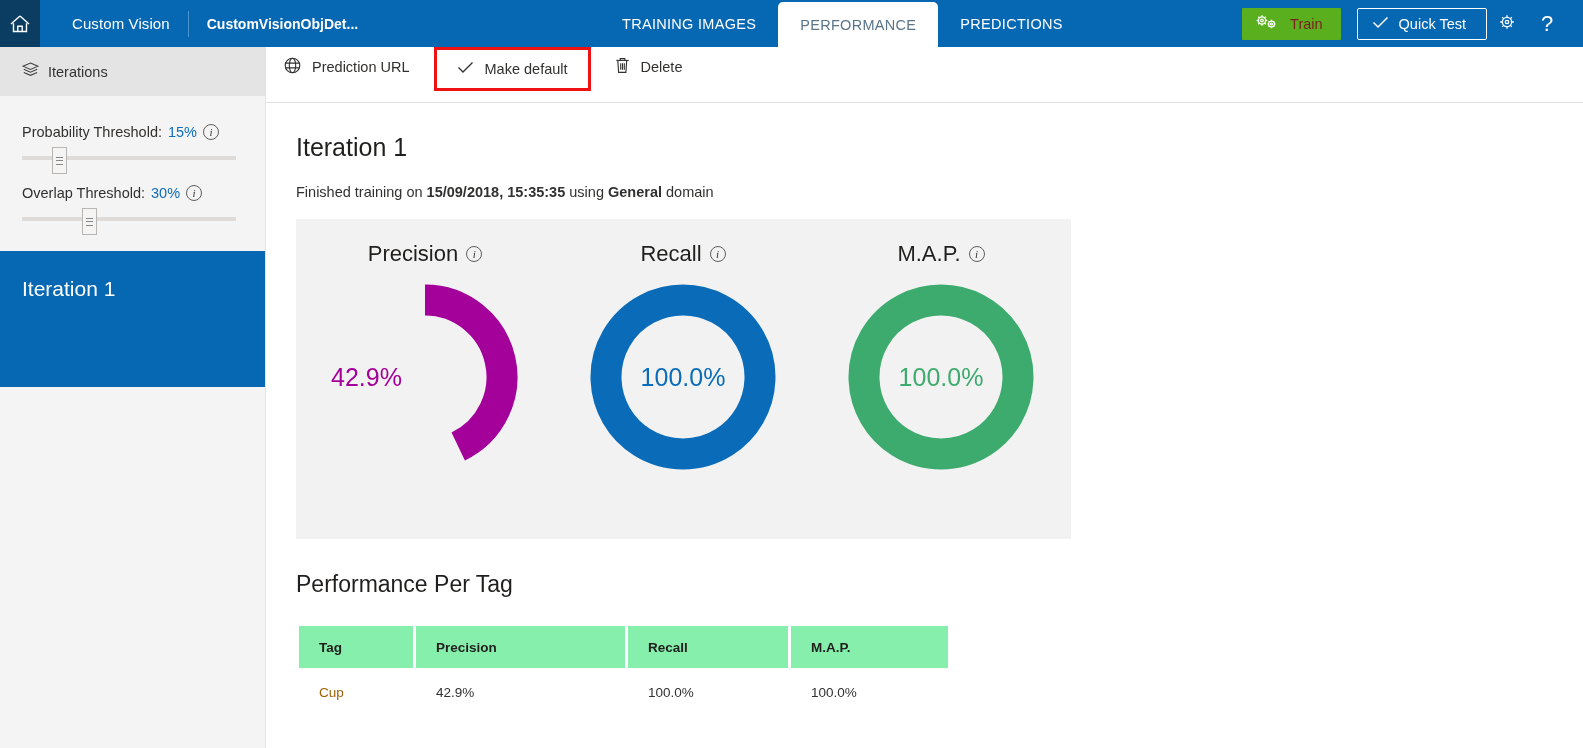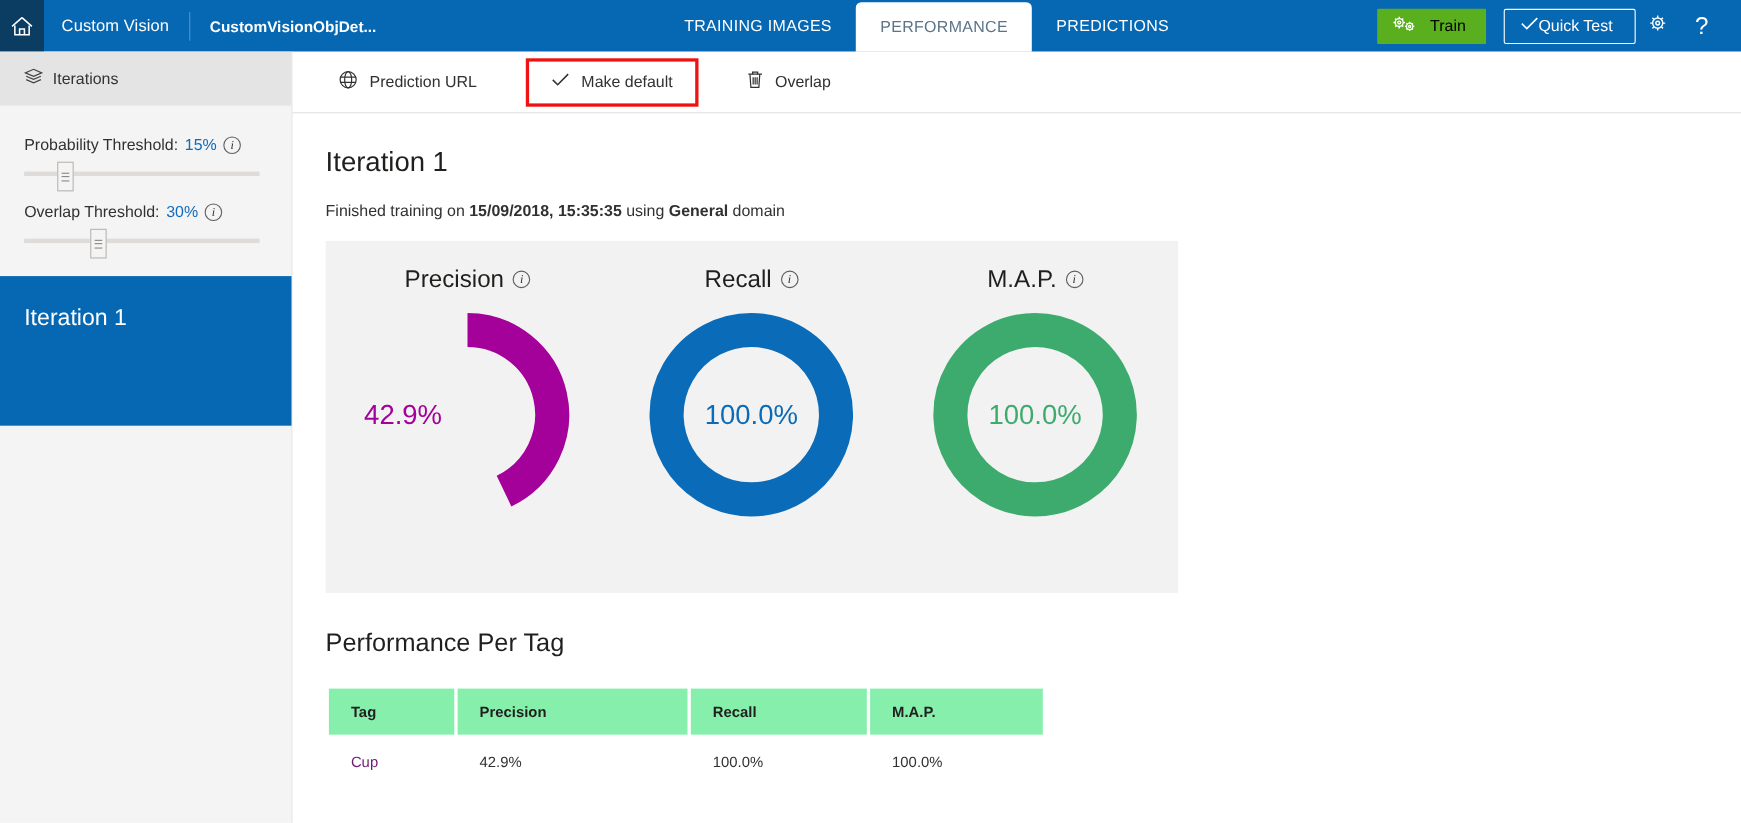--- a/index.html
+++ b/index.html
@@ -19,21 +19,21 @@
   }
   .home-cell {
     width: 40px; height: 47px;
     background: #0b3c61;
     display: flex; align-items: center; justify-content: center;
     cursor: pointer;
   }
   .home-cell svg { display: block; }
   .brand {
     display: flex; align-items: center;
-    padding-left: 16px;
+    padding-left: 32px;
   }
   .brand-name {
     color: #ffffff; font-size: 15px; font-weight: 400;
     letter-spacing: .1px; white-space: nowrap;
   }
   .brand-sep {
     width: 1px; height: 26px; background: #4a93cd;
     margin: 0 18px;
   }
   .project-name {
@@ -54,30 +54,30 @@
     background: #ffffff;
     color: #5b7488;
     border-radius: 5px 5px 0 0;
     height: 45px;
   }
   .header-right {
     position: absolute; right: 0; top: 0; height: 47px;
     display: flex; align-items: center; padding-right: 16px;
   }
   .btn-train {
-    background: #5aaf1e; color: #000000;
+    background: #5aaf1e; color: #7f1d1d;
     height: 32px; display: flex; align-items: center;
     padding: 0 18px 0 12px; gap: 10px;
     font-size: 14.5px; cursor: pointer;
     border-radius: 1px;
   }
   .btn-quicktest {
     border: 1px solid #ffffff; color: #ffffff;
     height: 32px; display: flex; align-items: center;
-    padding: 0 20px 0 14px; 
+    padding: 0 20px 0 14px; gap: 10px;
     font-size: 14.5px; cursor: pointer;
     margin-left: 16px; border-radius: 2px;
   }
   .icon-btn {
     width: 40px; height: 40px;
     display: flex; align-items: center; justify-content: center;
     color: #ffffff; cursor: pointer;
   }
   .icon-btn.help { font-size: 22px; }
 
@@ -144,22 +144,22 @@
     font-size: 14px; line-height: 21px;
   }
 
   
   .main {
     position: absolute; left: 266px; top: 47px;
     width: 1317px; height: 701px; background: #ffffff;
   }
   .toolbar {
     height: 56px; border-bottom: 1px solid #e1e1e1;
-    display: flex; align-items: center;
-    padding-left: 24px; position: relative; gap: 20px;
+    display: flex; align-items: flex-start;
+    position: relative;
   }
   .tool {
     display: flex; align-items: center; gap: 11px;
     height: 40px; padding: 0 18px;
     font-size: 14.5px; color: #323130; cursor: pointer;
     white-space: nowrap;
   }
   .tool.highlighted {
     border: 3px solid #ee1212;
     padding: 0 20px; margin: 0 6px;
@@ -209,21 +209,21 @@
   .perf-table { border-collapse: separate; border-spacing: 3px 0; }
   .perf-table th {
     background: #86efac; text-align: left;
     font-size: 13.5px; font-weight: bold; color: #201f1e;
     padding: 13px 0 13px 20px; height: 42px;
   }
   .perf-table td {
     font-size: 13.5px; color: #323130;
     padding: 17px 0 17px 20px; background: #ffffff;
   }
-  .tag-link { color: #701a75; cursor: pointer; }
+  .tag-link { color: #a16207; cursor: pointer; }
   .col-tag { width: 114px; }
   .col-prec { width: 209px; }
   .col-rec { width: 160px; }
   .col-map { width: 157px; }
 </style>
 </head>
 <body>
 
 <div class="topbar">
   <div class="home-cell">
@@ -368,21 +368,21 @@
       <span>
         <svg width="15" height="17" viewBox="0 0 15 17">
           <g stroke="#323130" stroke-width="1.1" fill="none">
             <path d="M1.3 3.4h12.4"></path>
             <path d="M5.2 3.4V1.6h4.6v1.8"></path>
             <path d="M2.8 3.4l.8 12h7.3l.8-12"></path>
             <path d="M5.7 6.2v6.6M7.5 6.2v6.6M9.3 6.2v6.6"></path>
           </g>
         </svg>
       </span>
-      <span>Overlap</span>
+      <span>Delete</span>
     </div>
   </div>
 
   <div class="content">
     <div class="page-title">Iteration 1</div>
 
     <div class="finished-line">
       <span>Finished training on </span><b>15/09/2018, 15:35:35</b><span> using </span><b>General</b><span> domain</span>
     </div>
 

